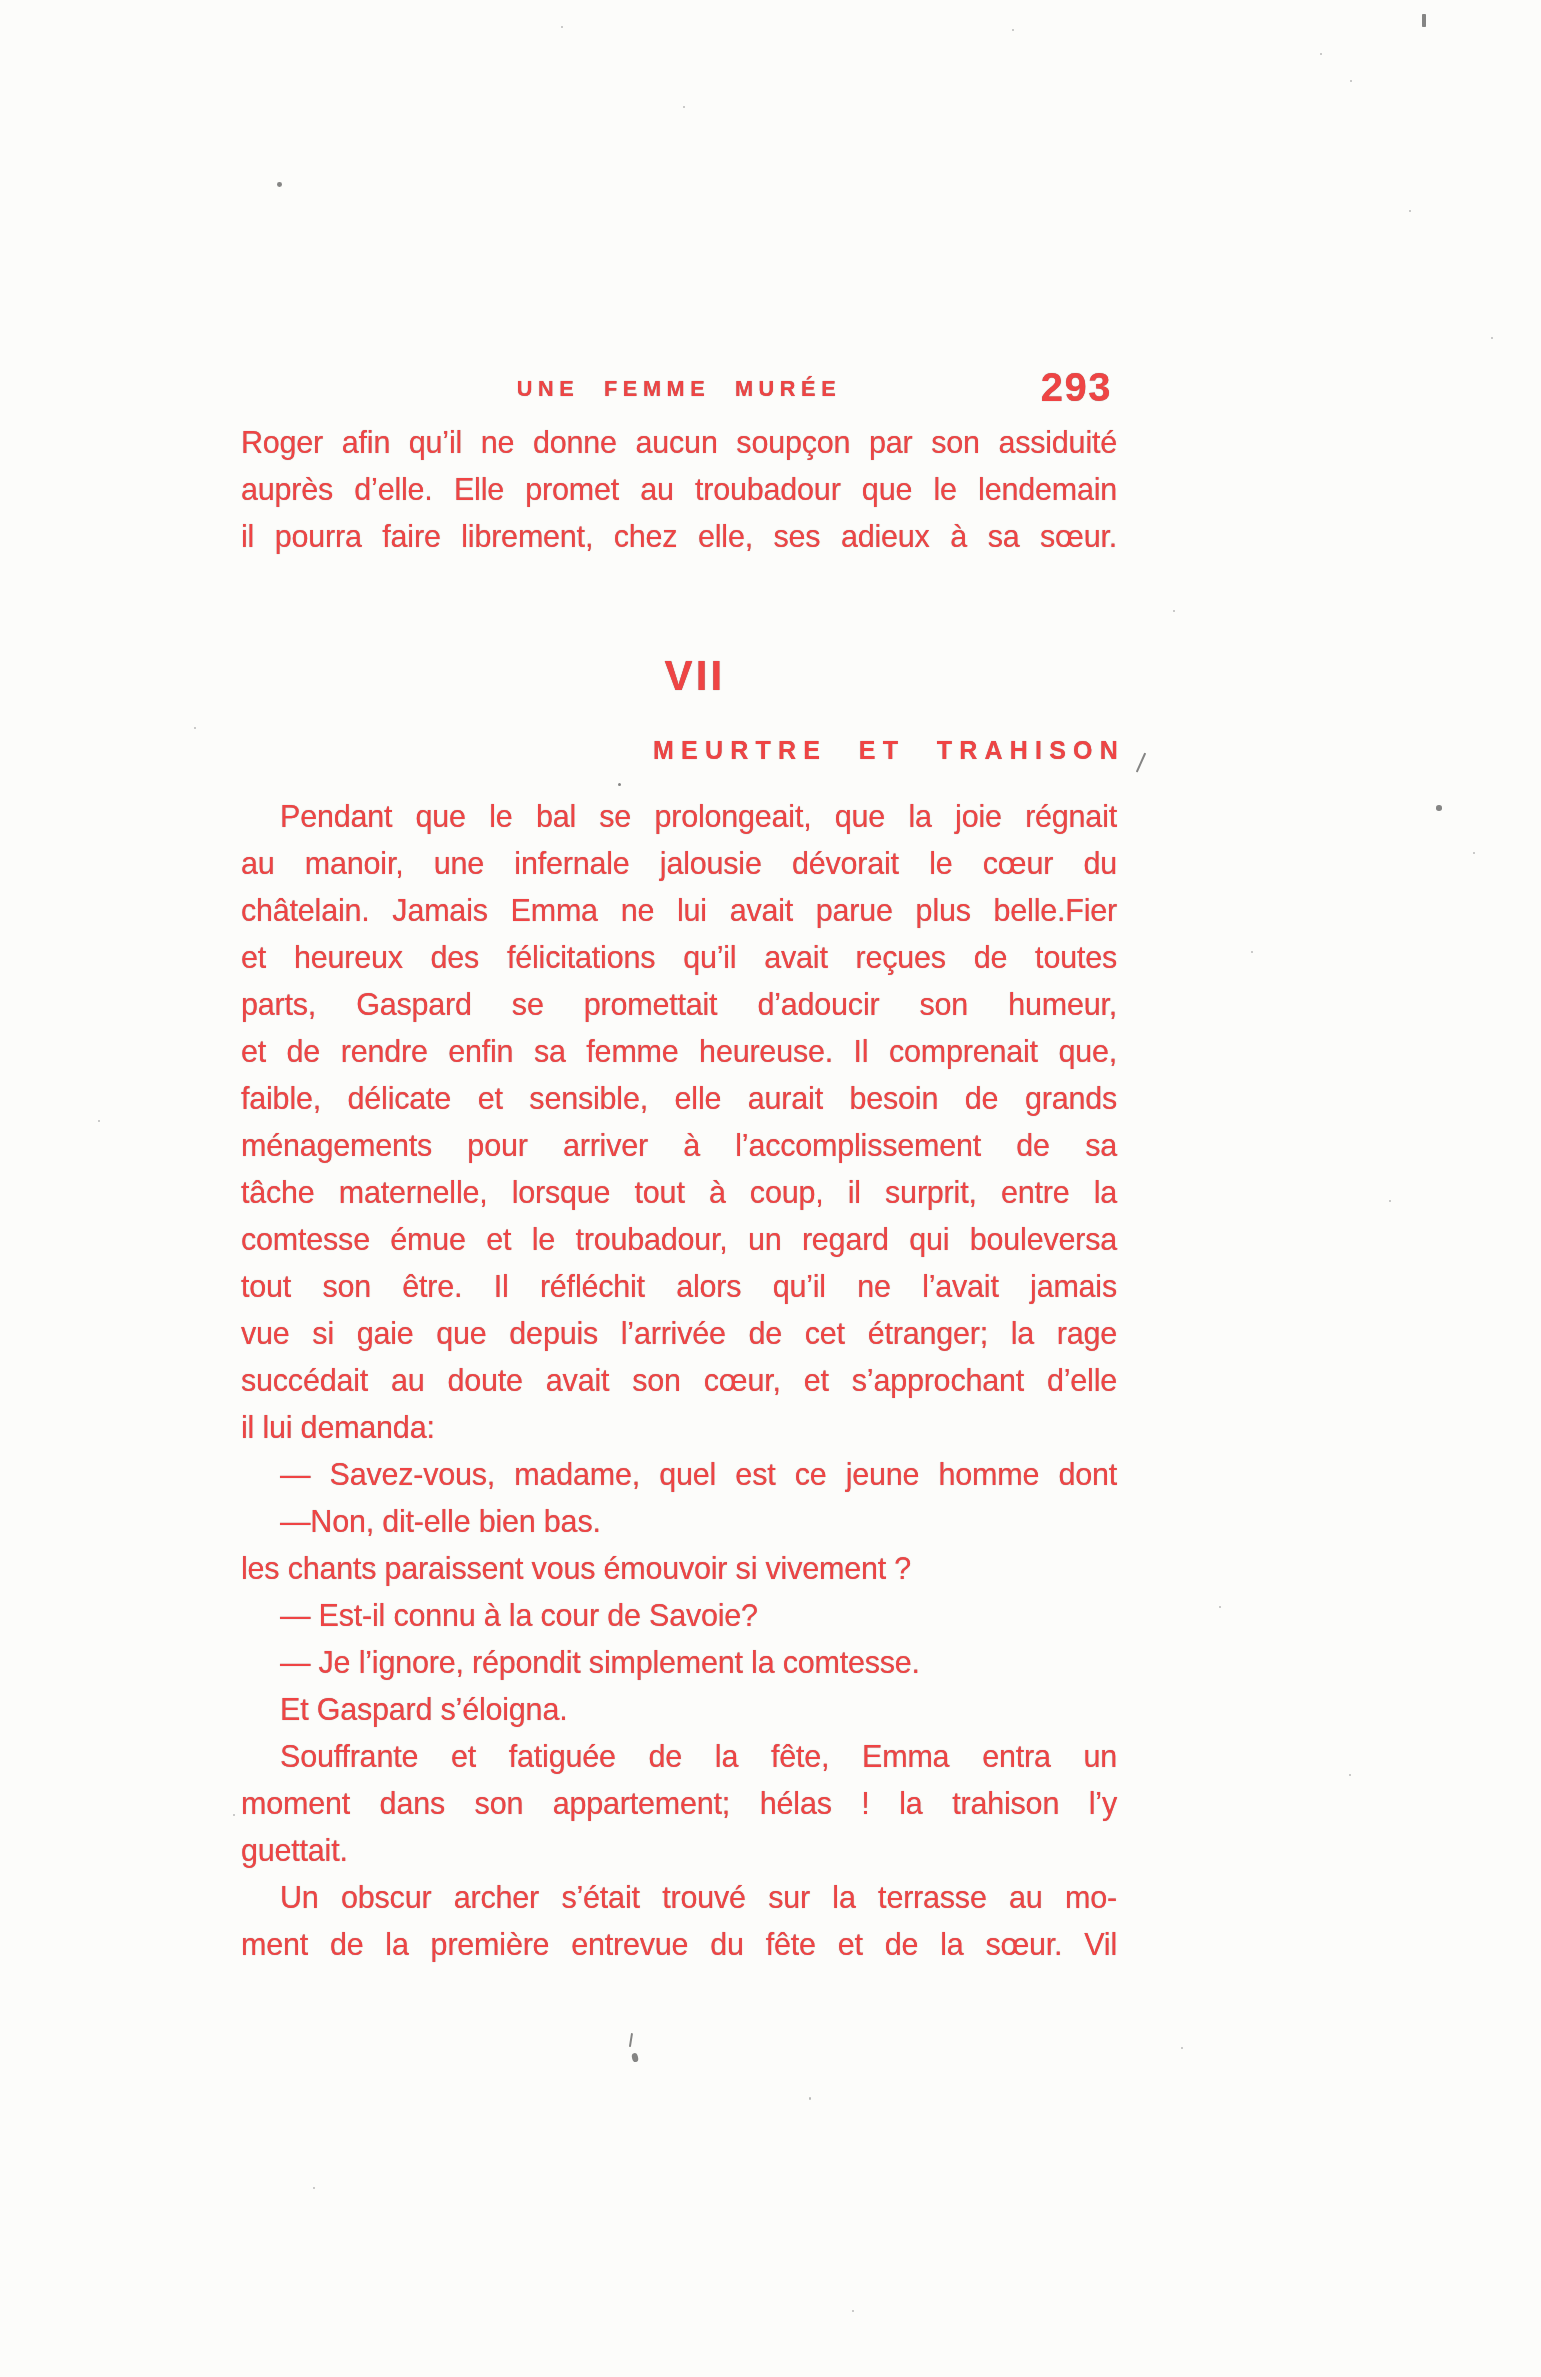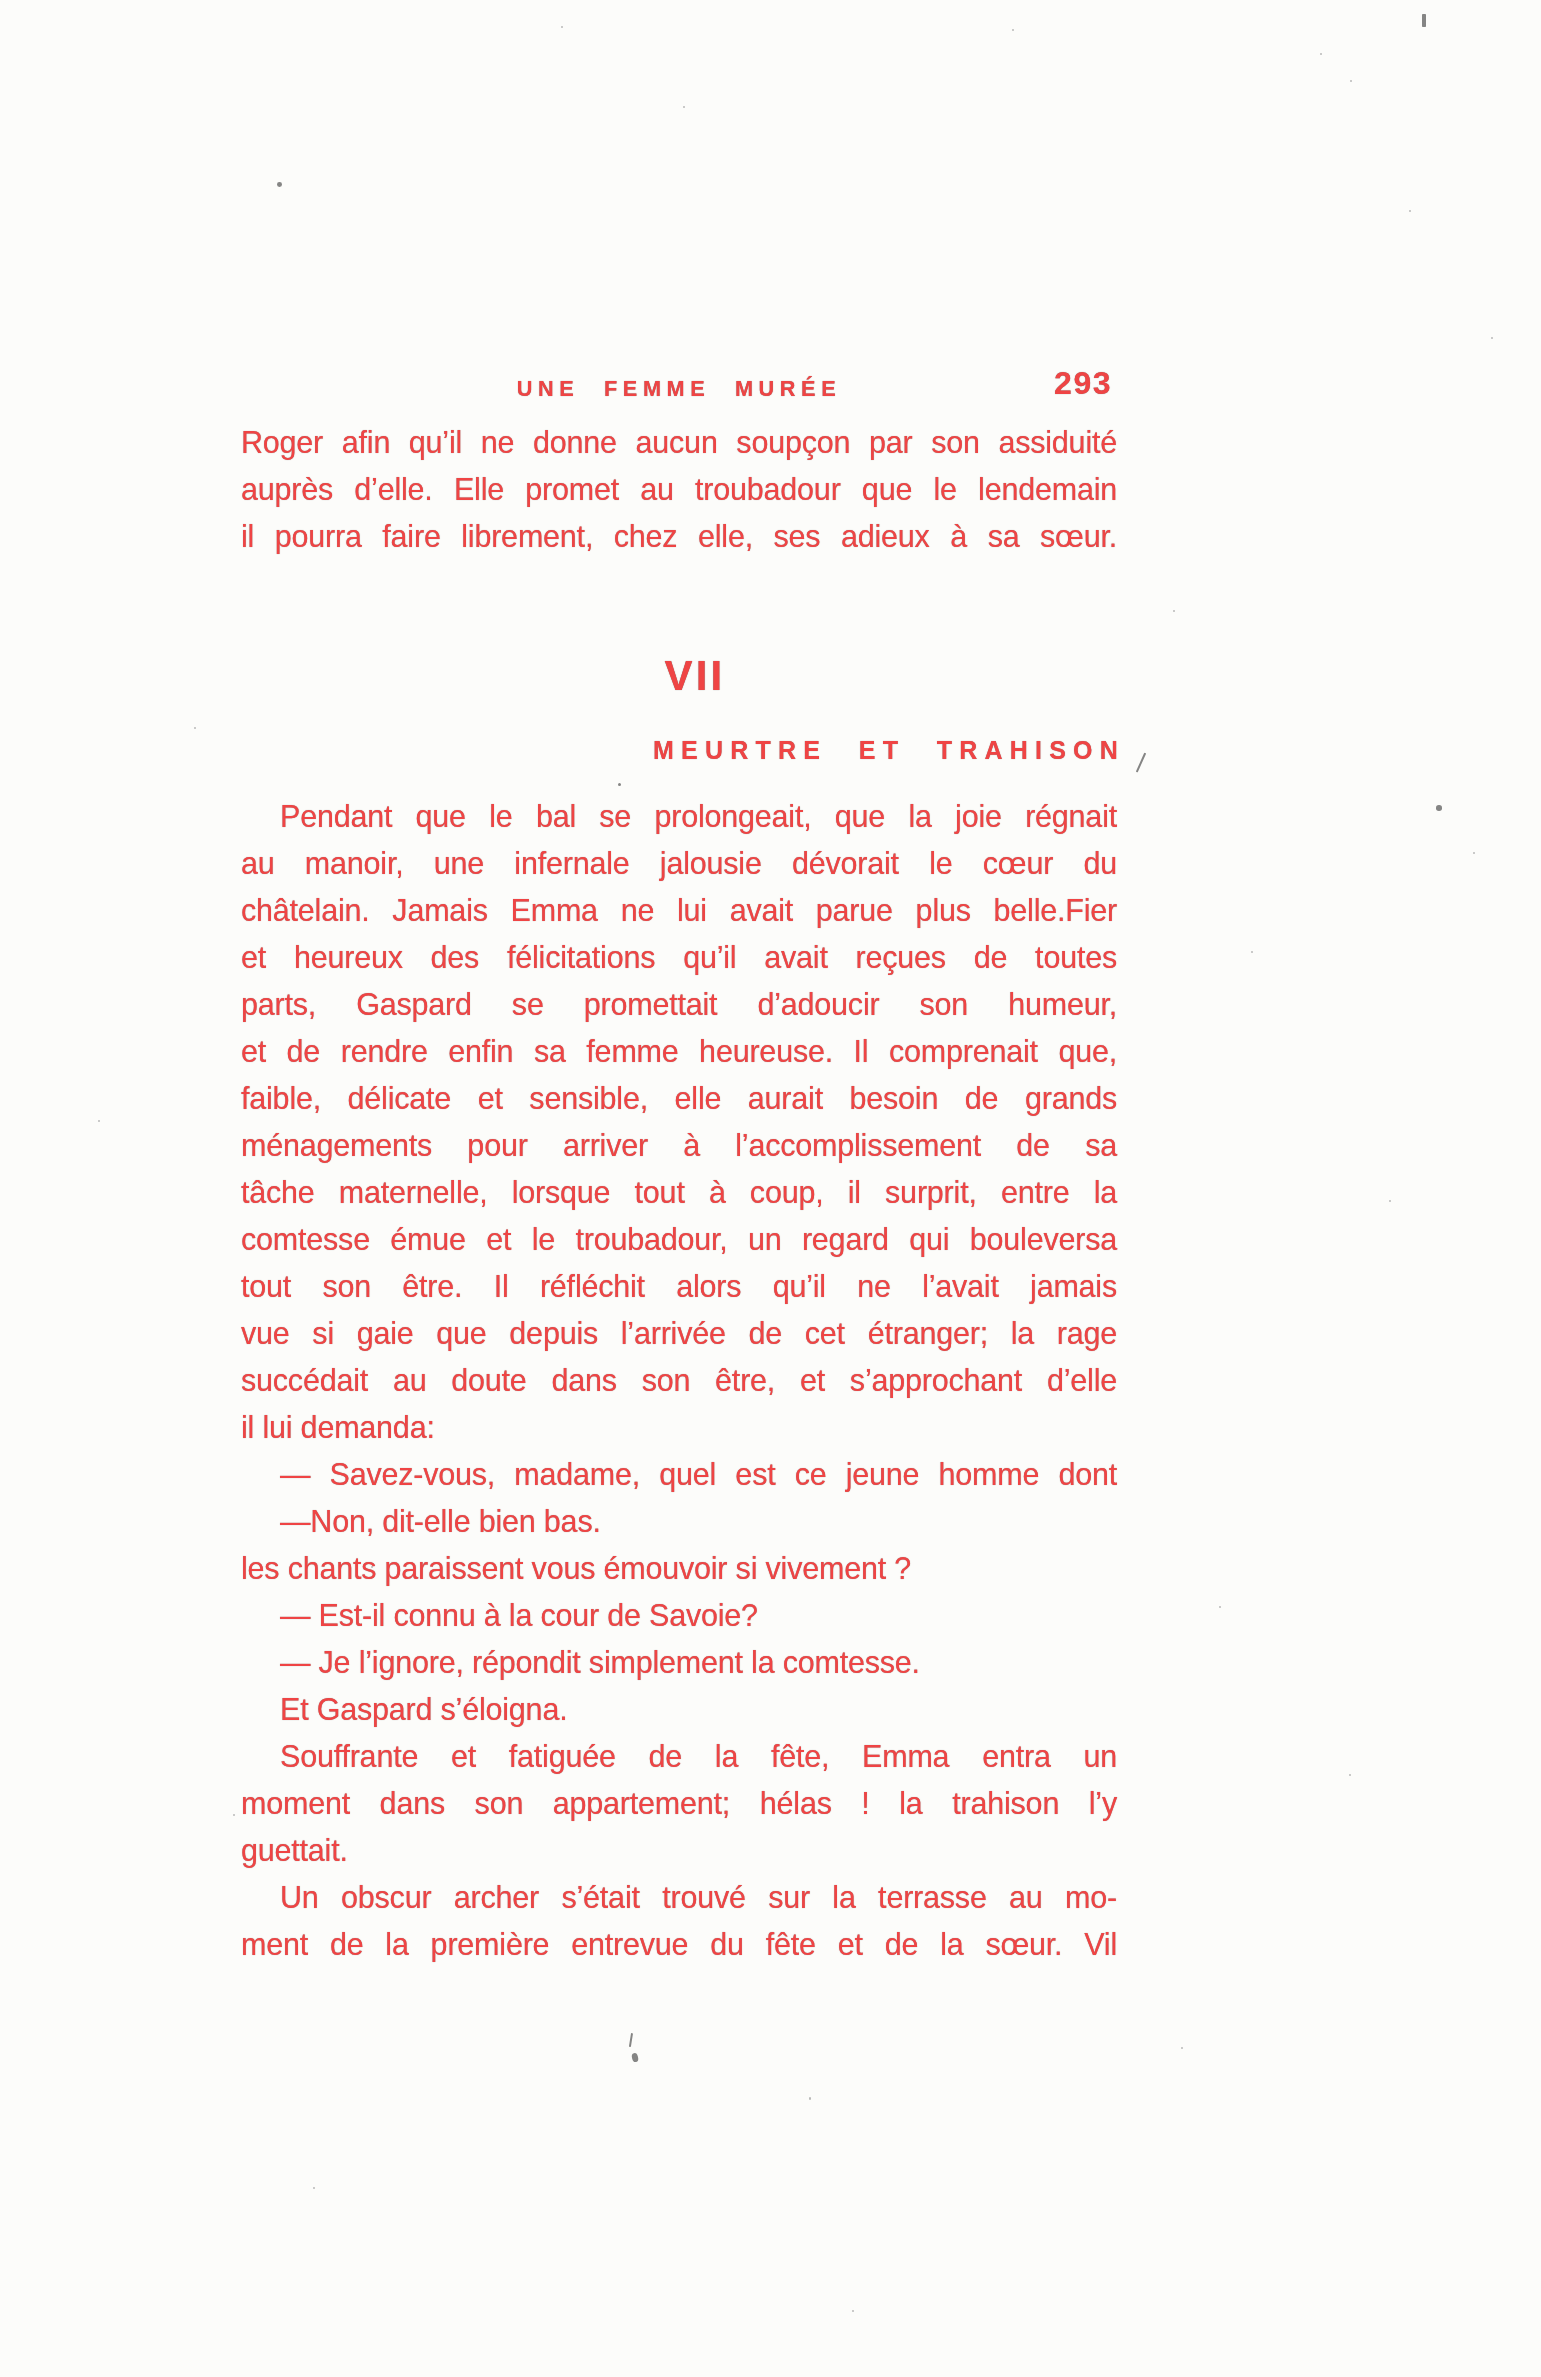--- a/index.html
+++ b/index.html
@@ -34,21 +34,21 @@
     font-weight: bold;
     letter-spacing: 5.6px;
     word-spacing: 13px;
     white-space: nowrap;
     text-shadow: 0 0 0.8px rgba(20,18,14,0.6);
   }
   .page-number {
     position: absolute;
     right: 4.8px;
     top: 0;
-    font-size: 32px;
+    font-size: 40px;
     font-weight: bold;
     letter-spacing: 1.6px;
     text-shadow: 0 0 0.8px rgba(20,18,14,0.6);
   }
   
   .chapter-number {
     position: absolute;
     left: 241px;
     top: 636px;
     width: 876px;
@@ -130,21 +130,21 @@
       <div class="tline">châtelain. Jamais Emma ne lui avait parue plus belle.Fier</div>
       <div class="tline">et heureux des félicitations qu’il avait reçues de toutes</div>
       <div class="tline">parts, Gaspard se promettait d’adoucir son humeur,</div>
       <div class="tline">et de rendre enfin sa femme heureuse. Il comprenait que,</div>
       <div class="tline">faible, délicate et sensible, elle aurait besoin de grands</div>
       <div class="tline">ménagements pour arriver à l’accomplissement de sa</div>
       <div class="tline">tâche maternelle, lorsque tout à coup, il surprit, entre la</div>
       <div class="tline">comtesse émue et le troubadour, un regard qui bouleversa</div>
       <div class="tline">tout son être. Il réfléchit alors qu’il ne l’avait jamais</div>
       <div class="tline">vue si gaie que depuis l’arrivée de cet étranger; la rage</div>
-      <div class="tline">succédait au doute dans son être, et s’approchant d’elle</div>
+      <div class="tline">succédait au doute avait son cœur, et s’approchant d’elle</div>
       <div class="tline short">il lui demanda:</div>
       <div class="tline indent">— Savez-vous, madame, quel est ce jeune homme dont</div>
       <div class="tline indent short">—Non, dit-elle bien bas.</div>
       <div class="tline short">les chants paraissent vous émouvoir si vivement ?</div>
       <div class="tline indent short">— Est-il connu à la cour de Savoie?</div>
       <div class="tline indent short">— Je l’ignore, répondit simplement la comtesse.</div>
       <div class="tline indent short">Et Gaspard s’éloigna.</div>
       <div class="tline indent">Souffrante et fatiguée de la fête, Emma entra un</div>
       <div class="tline">moment dans son appartement; hélas ! la trahison l’y</div>
       <div class="tline short">guettait.</div>

